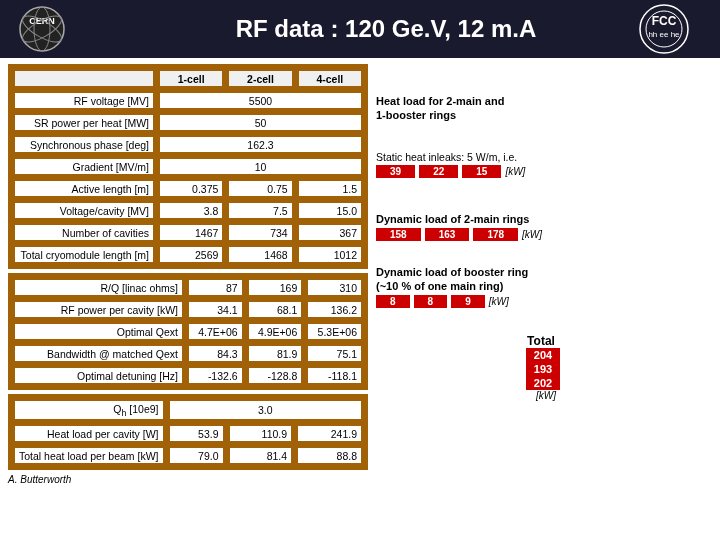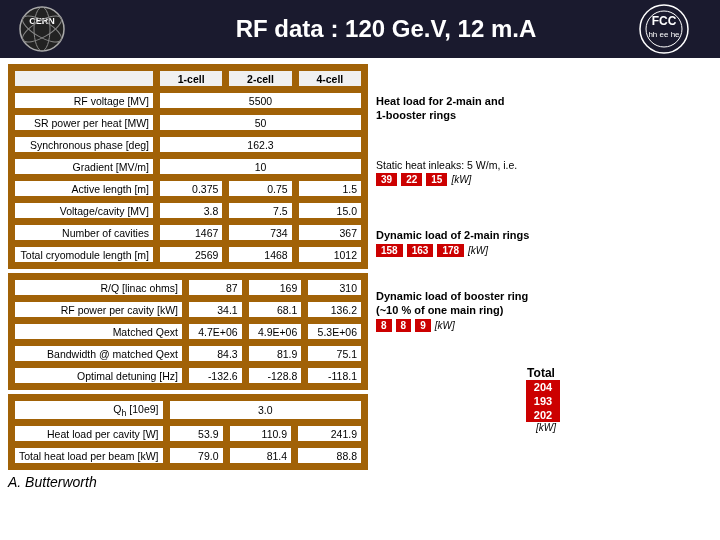--- a/index.html
+++ b/index.html
@@ -82,21 +82,21 @@
 
     .merged-cell {
       text-align: center;
     }
 
     
     .annotations {
       flex: 1;
       display: flex;
       flex-direction: column;
-      gap: 12px;
+      gap: 4px;
       font-size: 10.5px;
     }
 
     .annot-block {
       margin-bottom: 2px;
     }
 
     .annot-text {
       font-weight: bold;
       font-size: 11px;
@@ -107,21 +107,21 @@
     .annot-values {
       display: flex;
       align-items: center;
       gap: 4px;
       margin-top: 2px;
     }
 
     .red-box {
       background: #cc0000;
       color: #fff;
-      padding: 1px 5px;
+      padding: 1px 14px;
       font-size: 10px;
       font-weight: bold;
     }
 
     .annot-unit {
       font-style: italic;
       font-size: 10px;
     }
 
     .static-note {
@@ -146,21 +146,21 @@
     .total-box {
       background: #cc0000;
       color: #fff;
       padding: 1px 8px;
       font-weight: bold;
       font-size: 11px;
       margin-right: 2px;
     }
 
     .butterworth {
-      font-size: 14px;
+      font-size: 10px;
       margin-top: 4px;
       font-style: italic;
     }
   </style>
 </head>
 <body>
 
 <div>
 
   <div class="header">
@@ -249,21 +249,21 @@
           <td class="num-cell">169</td>
           <td class="num-cell">310</td>
         </tr>
         <tr>
           <td class="row-label">RF power per cavity [kW]</td>
           <td class="num-cell">34.1</td>
           <td class="num-cell">68.1</td>
           <td class="num-cell">136.2</td>
         </tr>
         <tr>
-          <td class="row-label">Matched Qext</td>
+          <td class="row-label">Optimal Qext</td>
           <td class="num-cell">4.7E+06</td>
           <td class="num-cell">4.9E+06</td>
           <td class="num-cell">5.3E+06</td>
         </tr>
         <tr>
           <td class="row-label">Bandwidth @ matched Qext</td>
           <td class="num-cell">84.3</td>
           <td class="num-cell">81.9</td>
           <td class="num-cell">75.1</td>
         </tr>

